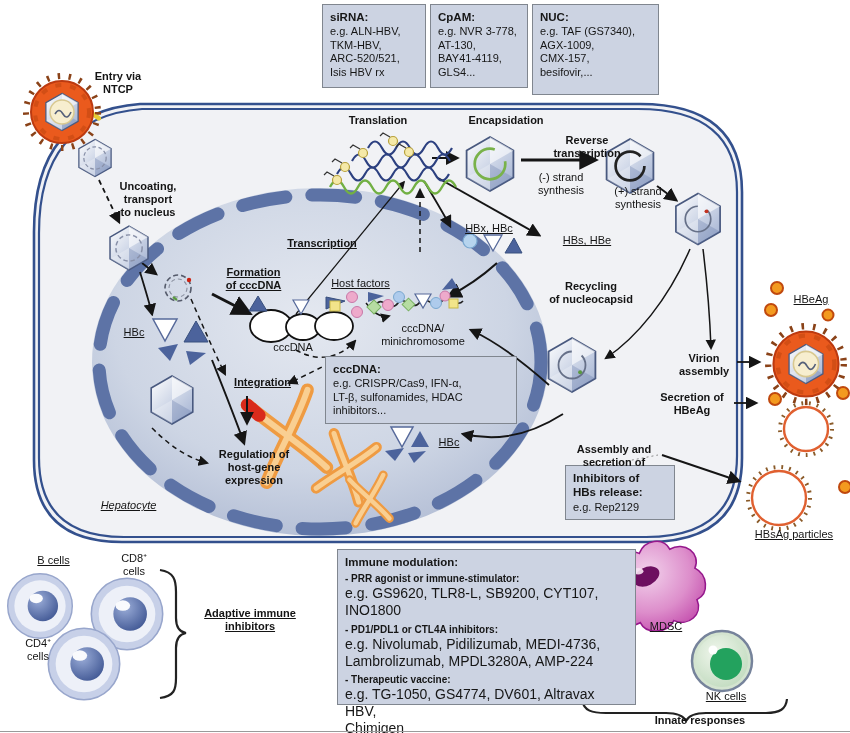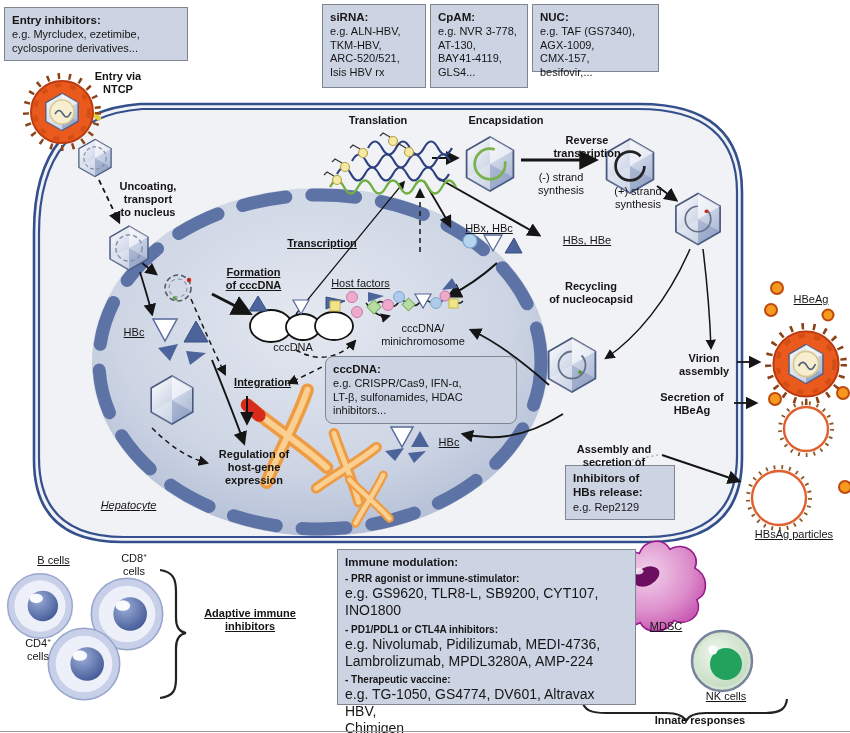--- a/index.html
+++ b/index.html
@@ -298,47 +298,42 @@
   </g>
 
   <g>
     <path d="M 160,570 C 174,572 176,580 176,592 L 176,618 C 176,628 180,632 186,633 C 180,634 176,638 176,648 L 176,678 C 176,690 174,696 160,698" fill="none" stroke="#222" stroke-width="2.2"></path>
   </g>
   <g>
     <path d="M 582,700 C 584,711 592,713 606,713 L 666,713 Q 682,713 686,721 Q 690,713 706,713 L 766,713 C 780,713 786,709 787,699" fill="none" stroke="#222" stroke-width="2.2"></path>
   </g>
 </svg>
 
-<div class="box" style="left:4px;top:7px;width:184px;">
-  <div class="box-title">Entry inhibitors:</div>
-  <div class="box-body">e.g. Myrcludex, ezetimibe,
-cyclosporine derivatives...</div>
-</div>
 <div class="box" style="left:322px;top:4px;width:104px;height:84px;">
   <div class="box-title">siRNA:</div>
   <div class="box-body">e.g. ALN-HBV,
 TKM-HBV,
 ARC-520/521,
 Isis HBV rx</div>
 </div>
 <div class="box" style="left:430px;top:4px;width:98px;height:84px;">
   <div class="box-title">CpAM:</div>
   <div class="box-body">e.g. NVR 3-778,
 AT-130,
 BAY41-4119,
 GLS4...</div>
 </div>
-<div class="box" style="left:532px;top:4px;width:127px;height:68px;">
+<div class="box" style="left:532px;top:4px;width:127px;height:91px;">
   <div class="box-title">NUC:</div>
   <div class="box-body">e.g. TAF (GS7340),
 AGX-1009,
 CMX-157,
 besifovir,...</div>
 </div>
-<div class="box" style="left:325px;top:356px;width:192px;border-radius:8px;">
+<div class="box" style="left:325px;top:356px;width:192px;">
   <div class="box-title">cccDNA:</div>
   <div class="box-body">e.g. CRISPR/Cas9, IFN-α,
 LT-β, sulfonamides, HDAC
 inhibitors...</div>
 </div>
 <div class="box" style="left:565px;top:465px;width:110px;">
   <div class="box-title">Inhibitors of
 HBs release:</div>
   <div class="box-body">e.g. Rep2129</div>
 </div>

